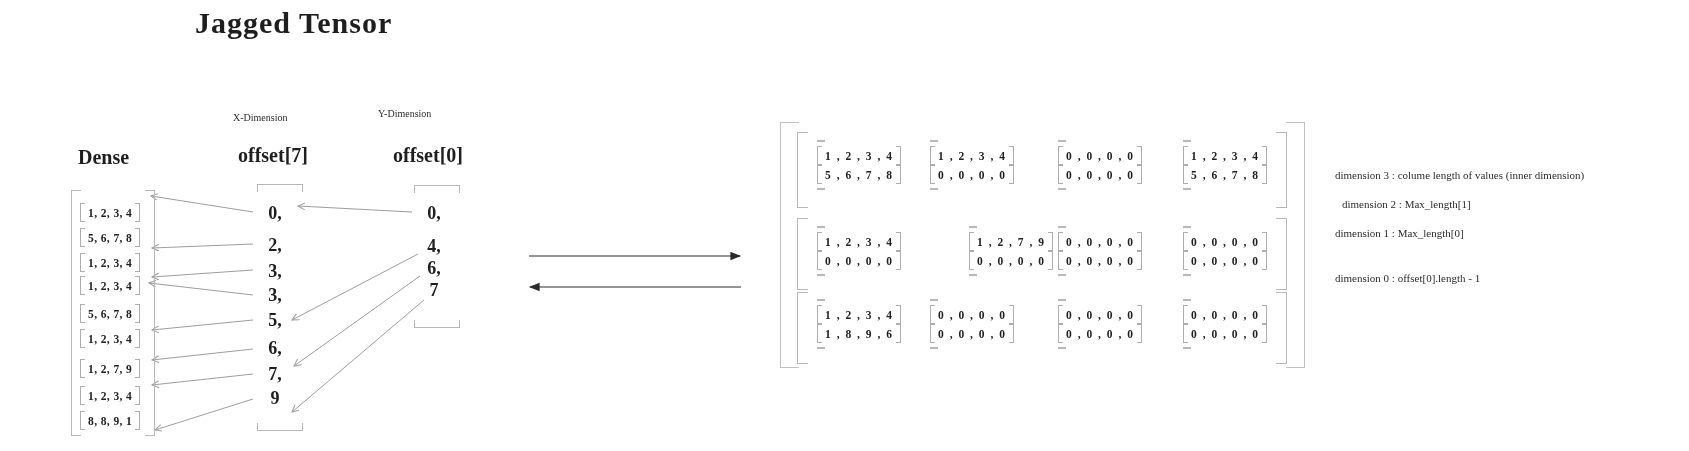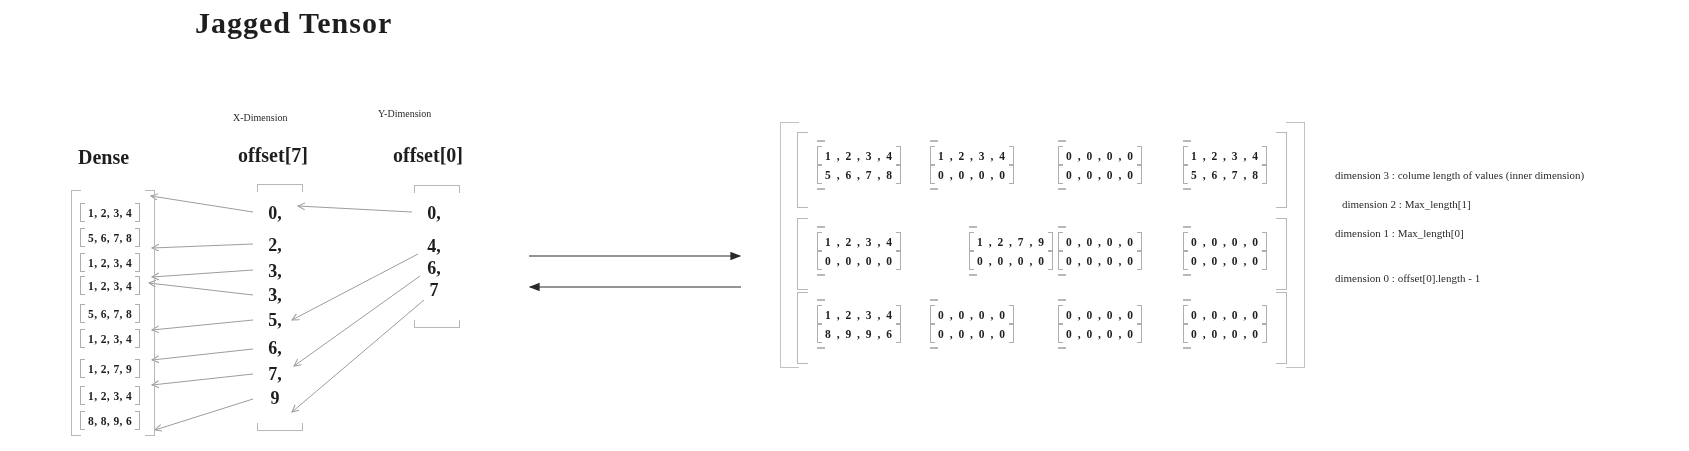--- a/index.html
+++ b/index.html
@@ -116,21 +116,21 @@
       <span class="small-num">1, 2, 7, 9</span>
       <span class="mb mb-r"></span>
     </div>
   <div class="abs row-line" style="left:80px; top:386px;">
       <span class="mb mb-l"></span>
       <span class="small-num">1, 2, 3, 4</span>
       <span class="mb mb-r"></span>
     </div>
   <div class="abs row-line" style="left:80px; top:411px;">
       <span class="mb mb-l"></span>
-      <span class="small-num">8, 8, 9, 6</span>
+      <span class="small-num">8, 8, 9, 1</span>
       <span class="mb mb-r"></span>
     </div>
 
   <div class="abs hbr-t" style="left:257px; top:184px; width:44px; height:7px;"></div>
   <div class="abs num-lg" style="left:254px; top:203px; width:42px;">0,</div>
   <div class="abs num-lg" style="left:254px; top:235px; width:42px;">2,</div>
   <div class="abs num-lg" style="left:254px; top:261px; width:42px;">3,</div>
   <div class="abs num-lg" style="left:254px; top:285px; width:42px;">3,</div>
   <div class="abs num-lg" style="left:254px; top:310px; width:42px;">5,</div>
   <div class="abs num-lg" style="left:254px; top:338px; width:42px;">6,</div>
@@ -288,21 +288,21 @@
   <div class="abs matrix" style="left:817px; top:299px; height:58px;">
     <span class="mxbr vbr vbr-l"></span>
     <div class="mx-lines">
       <div class="mline">
           <span class="mb mb-l"></span>
           <span class="dense-num">1 , 2 , 3 , 4</span>
           <span class="mb mb-r"></span>
         </div>
       <div class="mline">
           <span class="mb mb-l"></span>
-          <span class="dense-num">8 , 9 , 9 , 6</span>
+          <span class="dense-num">1 , 8 , 9 , 6</span>
           <span class="mb mb-r"></span>
         </div>
     </div>
     <span class="mxbr vbr vbr-r"></span>
   </div>
   <div class="abs matrix" style="left:930px; top:299px; height:58px;">
     <span class="mxbr vbr vbr-l"></span>
     <div class="mx-lines">
       <div class="mline">
           <span class="mb mb-l"></span>

